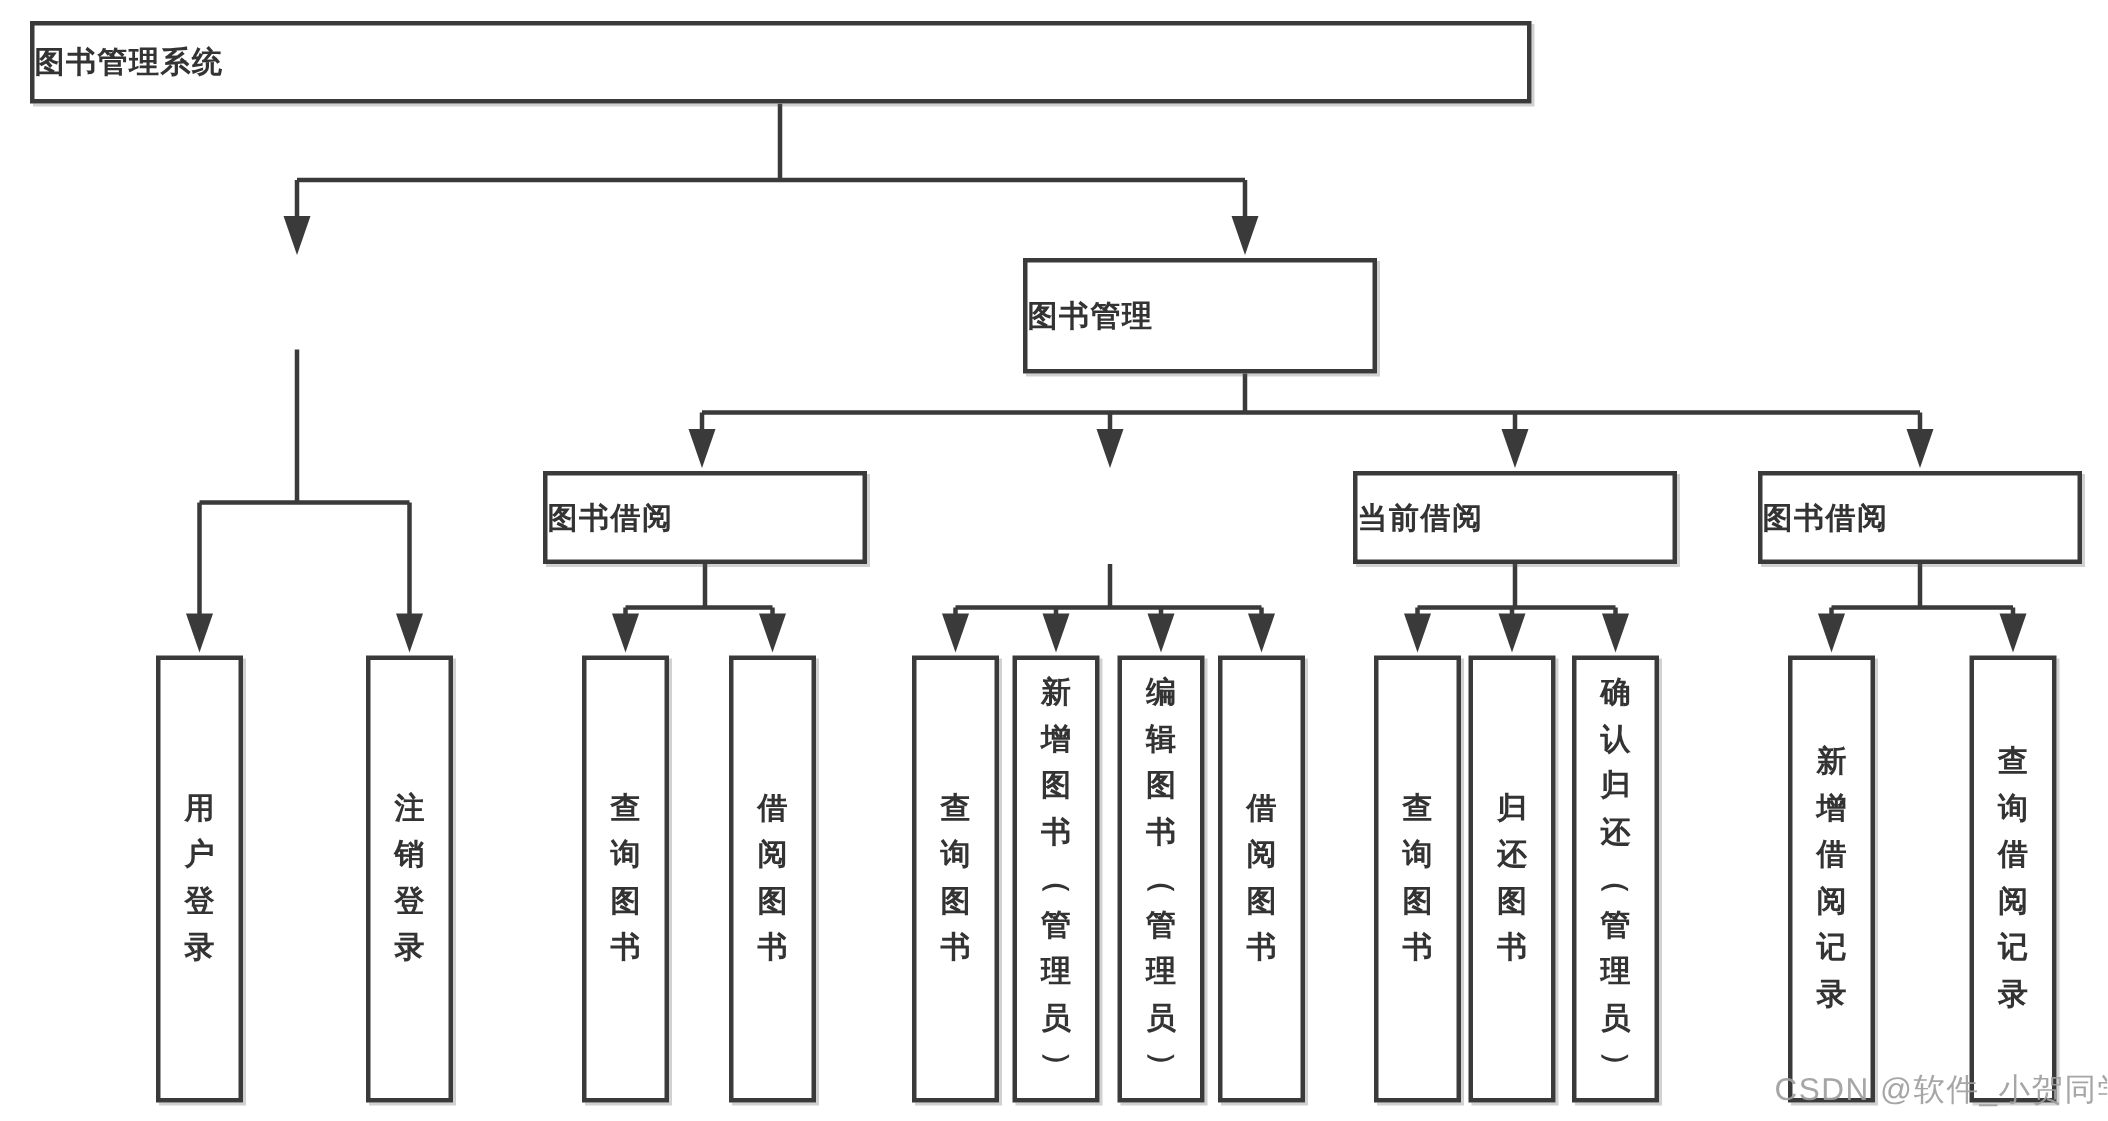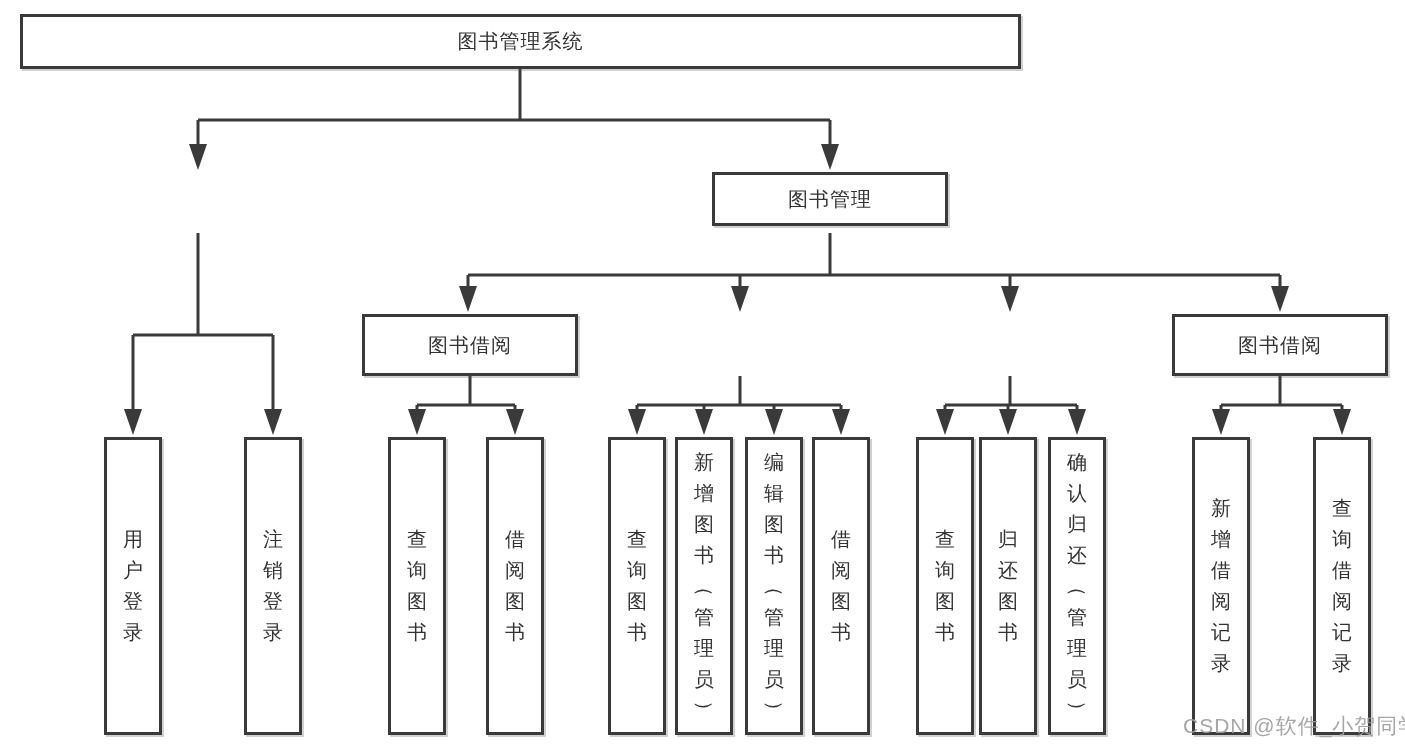--- a/index.html
+++ b/index.html
@@ -10,22 +10,23 @@
     overflow:hidden;
     font-family:"Liberation Sans","DejaVu Sans",sans-serif;
   }
   #wires{position:absolute;left:0;top:0;z-index:1;}
   .node{
     position:absolute;
     box-sizing:border-box;
     background:#ffffff;
     border:3px solid #3a3a3a;
     box-shadow:2px 2px 0 rgba(90,90,90,0.28);
-    display:flex;align-items:center;justify-content:center;
+    display:flex;align-items:center;justify-content:flex-start;
     z-index:2;
+    font-weight:bold;
   }
   .node .hlabel{
     font-size:20px;color:#333333;letter-spacing:1px;white-space:nowrap;
   }
   .vtext{
     display:flex;flex-direction:column;
     align-items:center;justify-content:center;
     height:100%;width:100%;
   }
   .vchar{
@@ -70,26 +71,29 @@
       <polygon points="1068,409 1086,409 1077,435" fill="#3a3a3a"></polygon>
       <path d="M 1280 376 L 1280 405 M 1221 405 L 1342 405 M 1221 405 L 1221 417 M 1342 405 L 1342 417 " fill="none" stroke="#3a3a3a" stroke-width="3"></path>
       <polygon points="1212,409 1230,409 1221,435" fill="#3a3a3a"></polygon>
       <polygon points="1333,409 1351,409 1342,435" fill="#3a3a3a"></polygon>
     </svg>
 
   <div class="node" style="left:20px;top:14px;width:1001px;height:55px">
     <span class="hlabel">图书管理系统</span>
   </div>
 
-  <div class="node" style="left:712px;top:172px;width:236px;height:54px">
+  <div class="node" style="left:682px;top:172px;width:236px;height:77px">
     <span class="hlabel">图书管理</span>
   </div>
 
   <div class="node" style="left:362px;top:314px;width:216px;height:62px">
     <span class="hlabel">图书借阅</span>
+  </div>
+  <div class="node" style="left:902px;top:314px;width:216px;height:62px">
+    <span class="hlabel">当前借阅</span>
   </div>
   <div class="node" style="left:1172px;top:314px;width:216px;height:62px">
     <span class="hlabel">图书借阅</span>
   </div>
 
   <div class="node" style="left:104px;top:437px;width:58px;height:298px">
     <span class="vtext">
         <span class="vchar">用</span>
         <span class="vchar">户</span>
         <span class="vchar">登</span>

